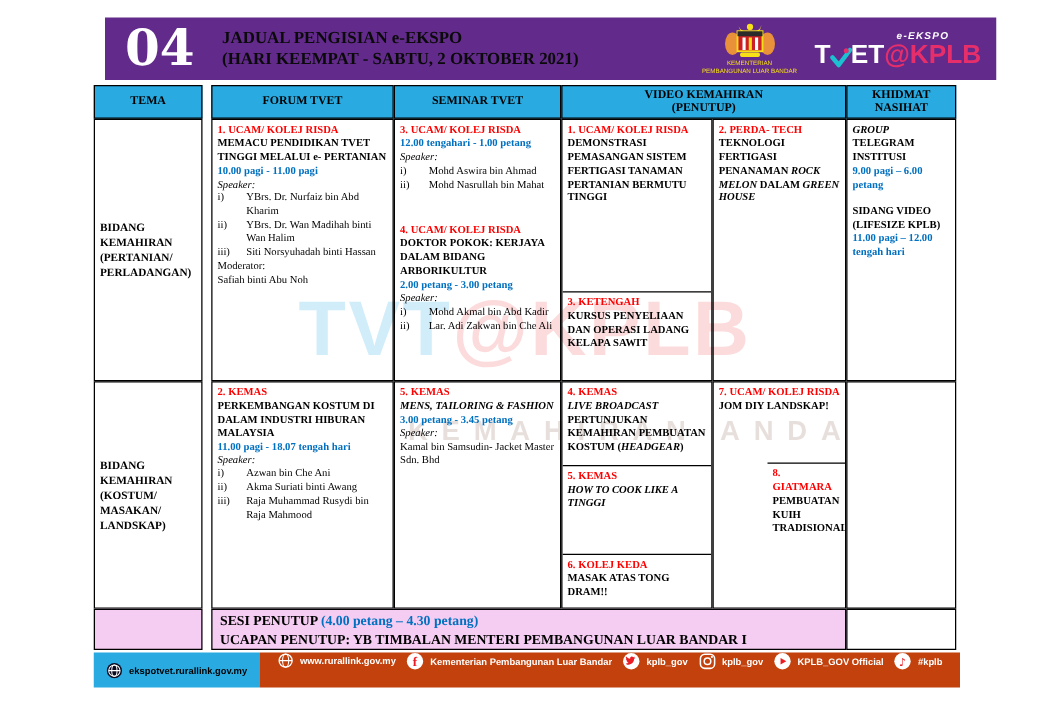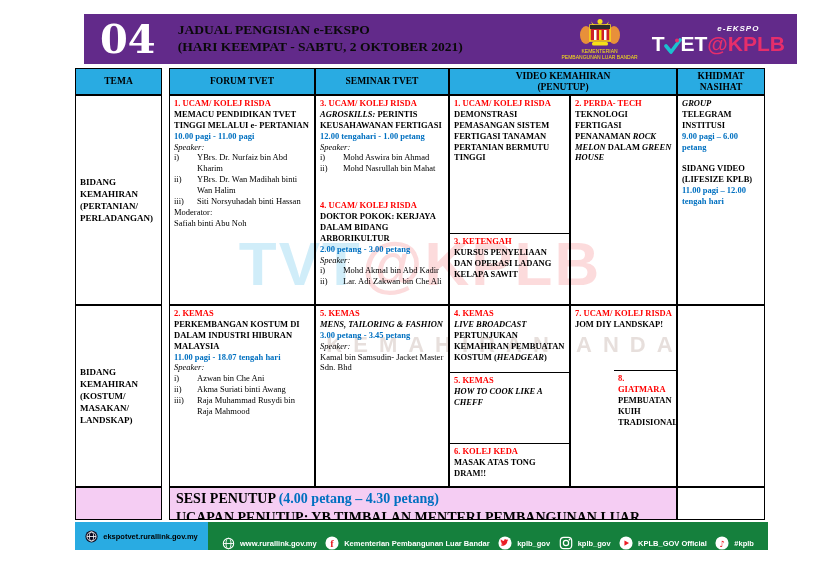--- a/index.html
+++ b/index.html
@@ -47,28 +47,28 @@
   .org{color:#FF0000;font-weight:bold;}
   .ttl{font-weight:bold;}
   .em{font-style:italic;}
   .time{color:#0070C0;font-weight:bold;}
   .sp-label{font-style:italic;}
   .sp-row{display:flex;}
   .sp-num{width:23px;flex:none;}
   .sp-name{flex:1;}
   .item + .item{margin-top:26px;}
   .kh-item + .kh-item{margin-top:11px;}
-  .closing{padding:2px 6px;font-size:14px;line-height:1.35;}
+  .closing{padding:2px 6px;font-size:11px;line-height:1.35;}
   .closing .lbl{font-weight:bold;}
   
   .footer{position:absolute;left:75px;top:522px;width:693px;height:28px;z-index:1;display:flex;
           font-family:"Liberation Sans",sans-serif;font-weight:bold;font-size:7.5px;}
   .fseg1{width:133px;background:#29ABE2;color:#000;display:flex;align-items:center;
          justify-content:center;gap:5px;flex:none;}
-  .fseg2{flex:1;background:#15803d;color:#fff;display:flex;align-items:flex-end;
+  .fseg2{flex:1;background:#c2410c;color:#fff;display:flex;align-items:flex-start;
          justify-content:space-between;padding:0 14px;}
   .fitem{display:flex;align-items:center;gap:5px;white-space:nowrap;}
 </style>
 </head>
 <body>
 
 <div class="sheet">
 
   <div class="topbar">
     <div class="day-num">04</div>
@@ -147,21 +147,20 @@
             <span class="sp-name">Siti Norsyuhadah binti Hassan</span>
           </div>
         <div>Moderator:</div>
         <div>Safiah binti Abu Noh</div>
       </div>
     </div>
 
     <div class="cell" style="grid-area:2/4">
       <div class="item">
         <div class="org">3. UCAM/ KOLEJ RISDA</div>
-        <div class="ttl"><span class="em">AGROSKILLS:</span><span> PERINTIS KEUSAHAWANAN FERTIGASI</span></div>
         <div class="time">12.00 tengahari - 1.00 petang</div>
         <div class="sp-label">Speaker:</div>
         <div class="sp-row">
             <span class="sp-num">i)</span>
             <span class="sp-name">Mohd Aswira bin Ahmad</span>
           </div>
         <div class="sp-row">
             <span class="sp-num">ii)</span>
             <span class="sp-name">Mohd Nasrullah bin Mahat</span>
           </div>
@@ -244,21 +243,21 @@
     </div>
 
     <div class="cell stack" style="grid-area:3/5">
       <div class="sub" style="height:66px;">
         <div class="org">4. KEMAS</div>
         <div class="ttl em">LIVE BROADCAST</div>
         <div class="ttl"><span>PERTUNJUKAN KEMAHIRAN PEMBUATAN KOSTUM (</span><span class="em">HEADGEAR</span><span>)</span></div>
       </div>
       <div class="sub" style="height:43px;">
         <div class="org">5. KEMAS</div>
-        <div class="ttl em">HOW TO COOK LIKE A CHEFF</div>
+        <div class="ttl em">HOW TO COOK LIKE A TINGGI</div>
       </div>
       <div class="sub" style="flex:1;margin-top:28px;">
         <div class="org">6. KOLEJ KEDA</div>
         <div class="ttl">MASAK ATAS TONG DRAM!!</div>
       </div>
     </div>
 
     <div class="cell stack" style="grid-area:3/6">
       <div class="sub" style="height:64px;">
         <div class="org">7. UCAM/ KOLEJ RISDA</div>

